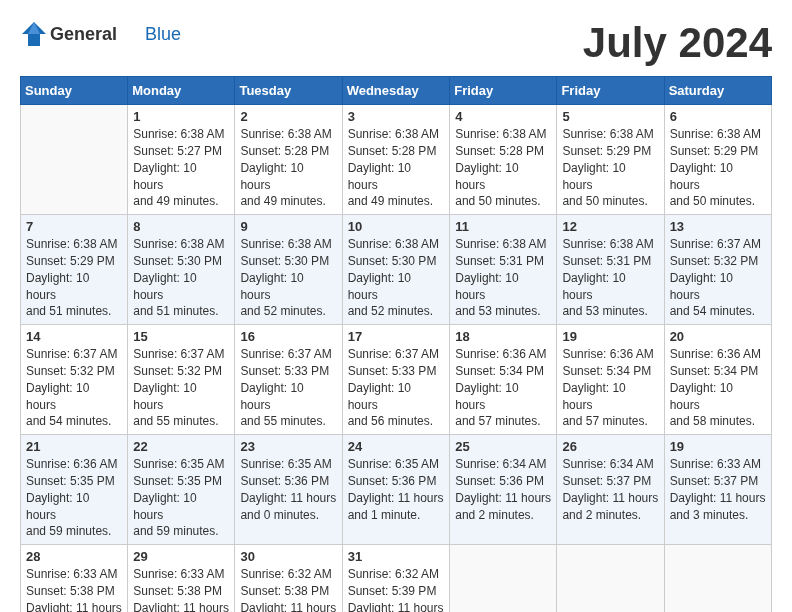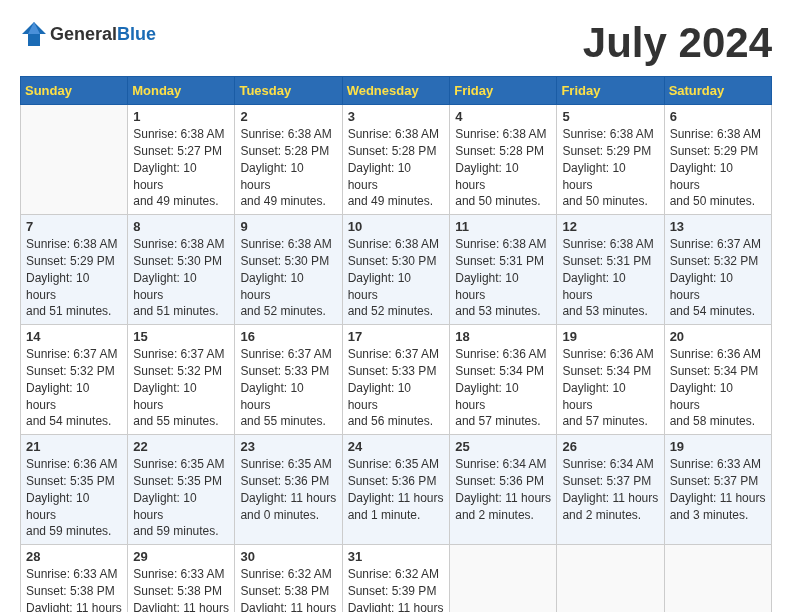--- a/index.html
+++ b/index.html
@@ -37,21 +37,21 @@
       font-size: 16px;
       color: #333;
     }
     .calendar {
       width: 100%;
       border-collapse: collapse;
       border: 1px solid #ccc;
     }
     .calendar th {
       background-color: #2a6cb5;
-      color: #fde047;
+      color: #ffffff;
       font-size: 13px;
       font-weight: bold;
       padding: 6px 4px;
       text-align: left;
       border: 1px solid #1a5ca5;
     }
     .calendar td {
       vertical-align: top;
       border: 1px solid #ccc;
       padding: 4px 5px;
@@ -82,21 +82,21 @@
 </head>
 <body>
 
 <div class="header">
   <div class="logo">
     <svg class="logo-icon" viewBox="0 0 28 28">
       <polygon points="14,2 26,14 20,14 20,26 8,26 8,14 2,14" fill="#1a6bb5"></polygon>
       <polygon points="14,2 20,14 8,14" fill="#4a90d9"></polygon>
     </svg>
     <div>
-      <span style="font-size:18px;font-weight:bold;color:#333;">General</span><span style="font-size:18px;font-weight:bold;color:#1a6bb5;">Blue</span>
+      <span style="font-size:18px;font-weight:bold;color:#333;">General</span><span style="font-size:18px;font-weight:normal;color:#1a6bb5;margin-left:28px;">Blue</span>
     </div>
   </div>
   <div class="title-block">
     <div class="month-title">July 2024</div>
   </div>
 </div>
 
 <table class="calendar">
   <thead>
     <tr>

